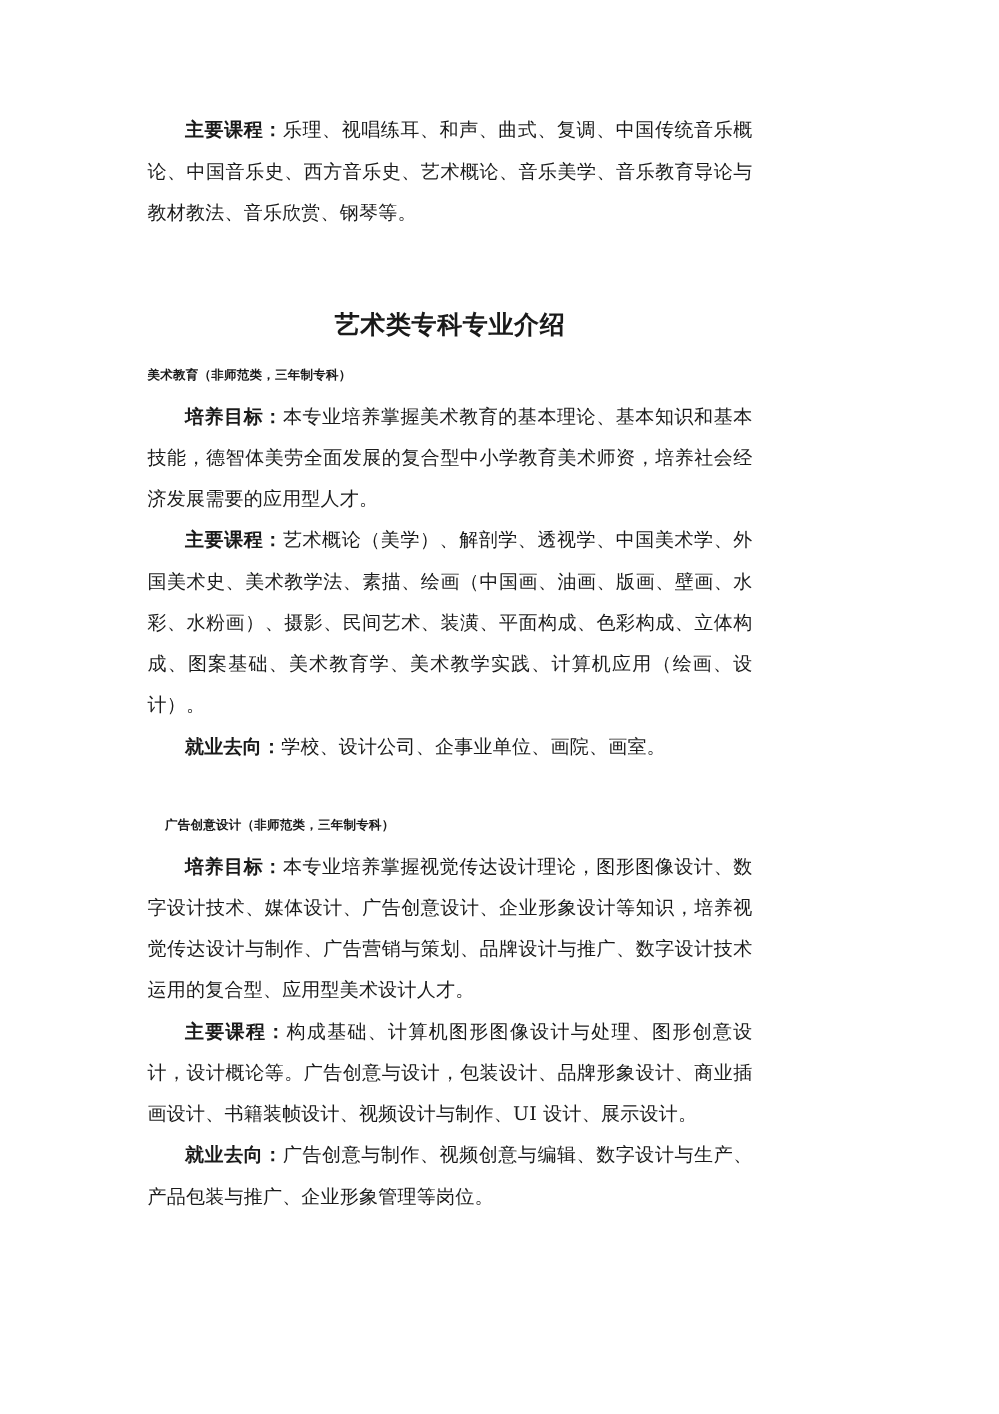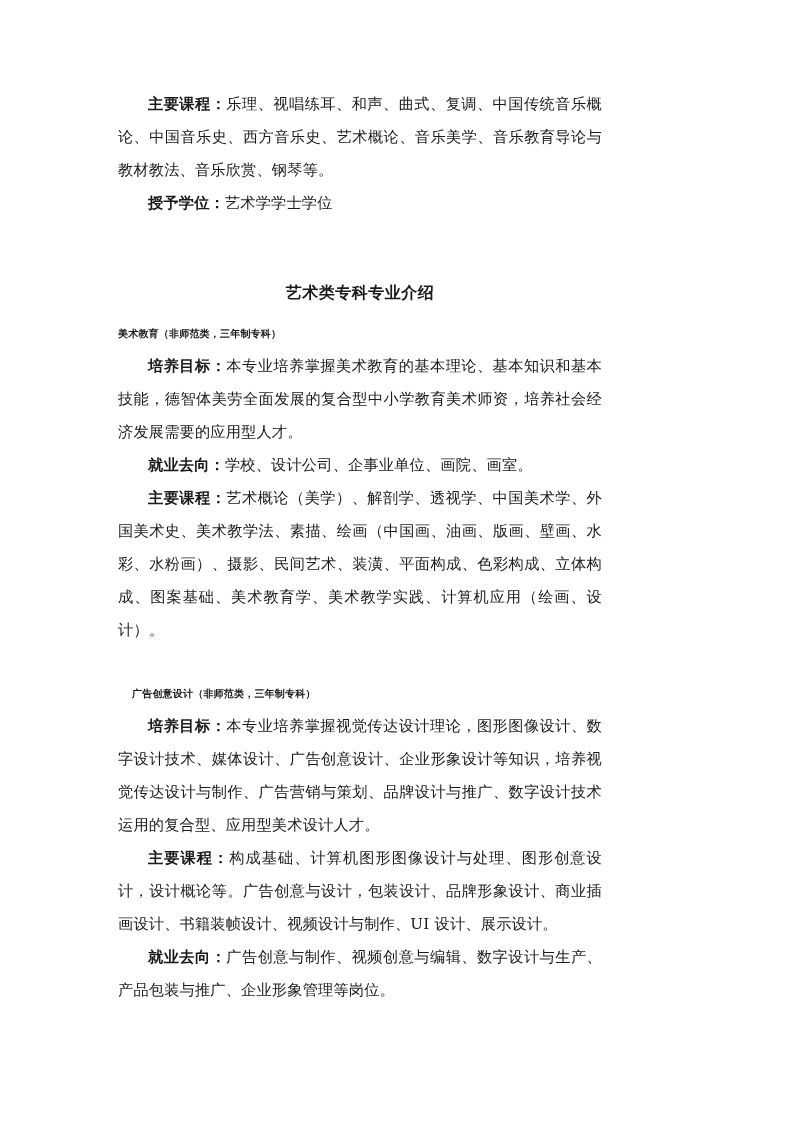--- a/index.html
+++ b/index.html
@@ -30,21 +30,21 @@
     margin: 0;
     letter-spacing: 0.2px;
   }
   .indent {
     text-indent: 30px;
   }
   .lead {
     font-weight: bold;
   }
   .section-title {
-    font-size: 16px;
+    font-size: 20px;
     font-weight: bold;
     text-align: center;
     line-height: 33px;
     margin: 0;
     letter-spacing: 0.5px;
   }
   .sub-title {
     font-size: 10px;
     font-weight: bold;
     line-height: 33px;
@@ -59,36 +59,35 @@
   .gap-md { height: 30px; }
   .gap-sm { height: 8px; }
 </style>
 </head>
 <body>
 
 <div class="page">
 
   <p class="para indent"><span class="lead">主要课程：</span><span>乐理、视唱练耳、和声、曲式、复调、中国传统音乐概论、中国音乐史、西方音乐史、艺术概论、音乐美学、音乐教育导论与教材教法、音乐欣赏、钢琴等。</span></p>
 
-  <p class="para indent"><span class="lead">授予学位：</span><span>艺术学学士学位</span></p>
 
 
   <div class="gap-lg"></div>
 
   <p class="section-title">艺术类专科专业介绍</p>
 
   <div class="gap-sm"></div>
 
   <p class="sub-title">美术教育（非师范类，三年制专科）</p>
 
   <p class="para indent"><span class="lead">培养目标：</span><span>本专业培养掌握美术教育的基本理论、基本知识和基本技能，德智体美劳全面发展的复合型中小学教育美术师资，培养社会经济发展需要的应用型人才。</span></p>
 
+  <p class="para indent"><span class="lead">主要课程：</span><span>艺术概论（美学）、解剖学、透视学、中国美术学、外国美术史、美术教学法、素描、绘画（中国画、油画、版画、壁画、水彩、水粉画）、摄影、民间艺术、装潢、平面构成、色彩构成、立体构成、图案基础、美术教育学、美术教学实践、计算机应用（绘画、设计）。</span></p>
+
   <p class="para indent"><span class="lead">就业去向：</span><span>学校、设计公司、企事业单位、画院、画室。</span></p>
-
-  <p class="para indent"><span class="lead">主要课程：</span><span>艺术概论（美学）、解剖学、透视学、中国美术学、外国美术史、美术教学法、素描、绘画（中国画、油画、版画、壁画、水彩、水粉画）、摄影、民间艺术、装潢、平面构成、色彩构成、立体构成、图案基础、美术教育学、美术教学实践、计算机应用（绘画、设计）。</span></p>
 
   <div class="gap-md"></div>
 
   <p class="sub-title hang">广告创意设计（非师范类，三年制专科）</p>
 
   <p class="para indent"><span class="lead">培养目标：</span><span>本专业培养掌握视觉传达设计理论，图形图像设计、数字设计技术、媒体设计、广告创意设计、企业形象设计等知识，培养视觉传达设计与制作、广告营销与策划、品牌设计与推广、数字设计技术运用的复合型、应用型美术设计人才。</span></p>
 
   <p class="para indent"><span class="lead">主要课程：</span><span>构成基础、计算机图形图像设计与处理、图形创意设计，设计概论等。广告创意与设计，包装设计、品牌形象设计、商业插画设计、书籍装帧设计、视频设计与制作、UI 设计、展示设计。</span></p>
 
   <p class="para indent"><span class="lead">就业去向：</span><span>广告创意与制作、视频创意与编辑、数字设计与生产、产品包装与推广、企业形象管理等岗位。</span></p>

